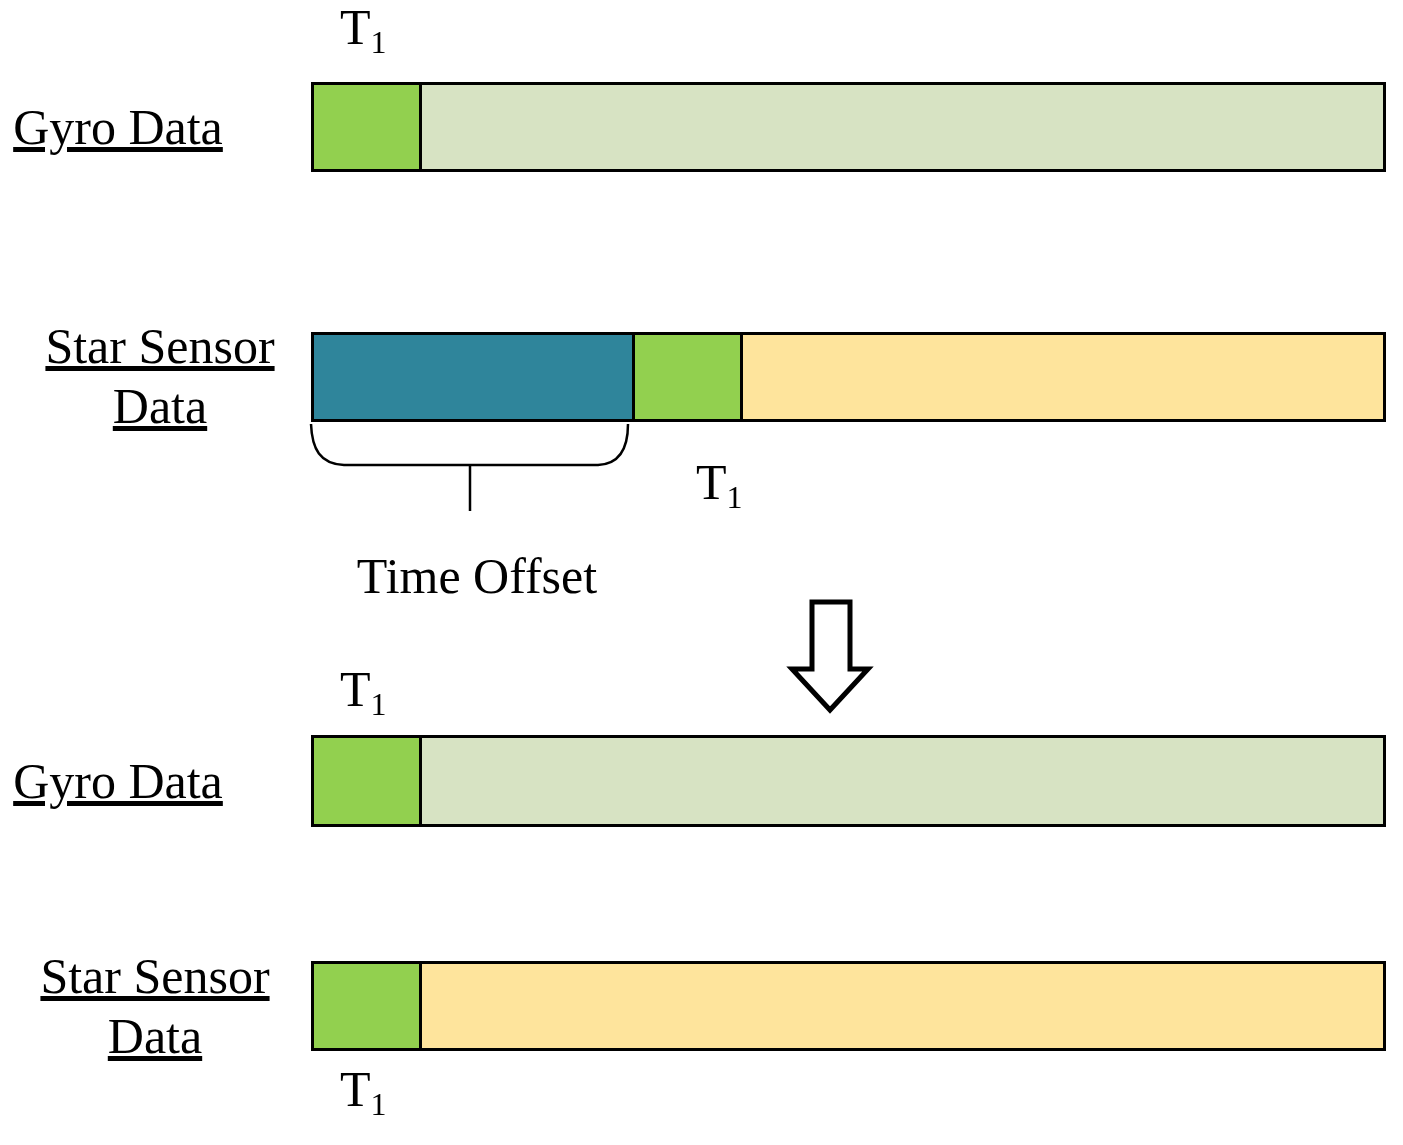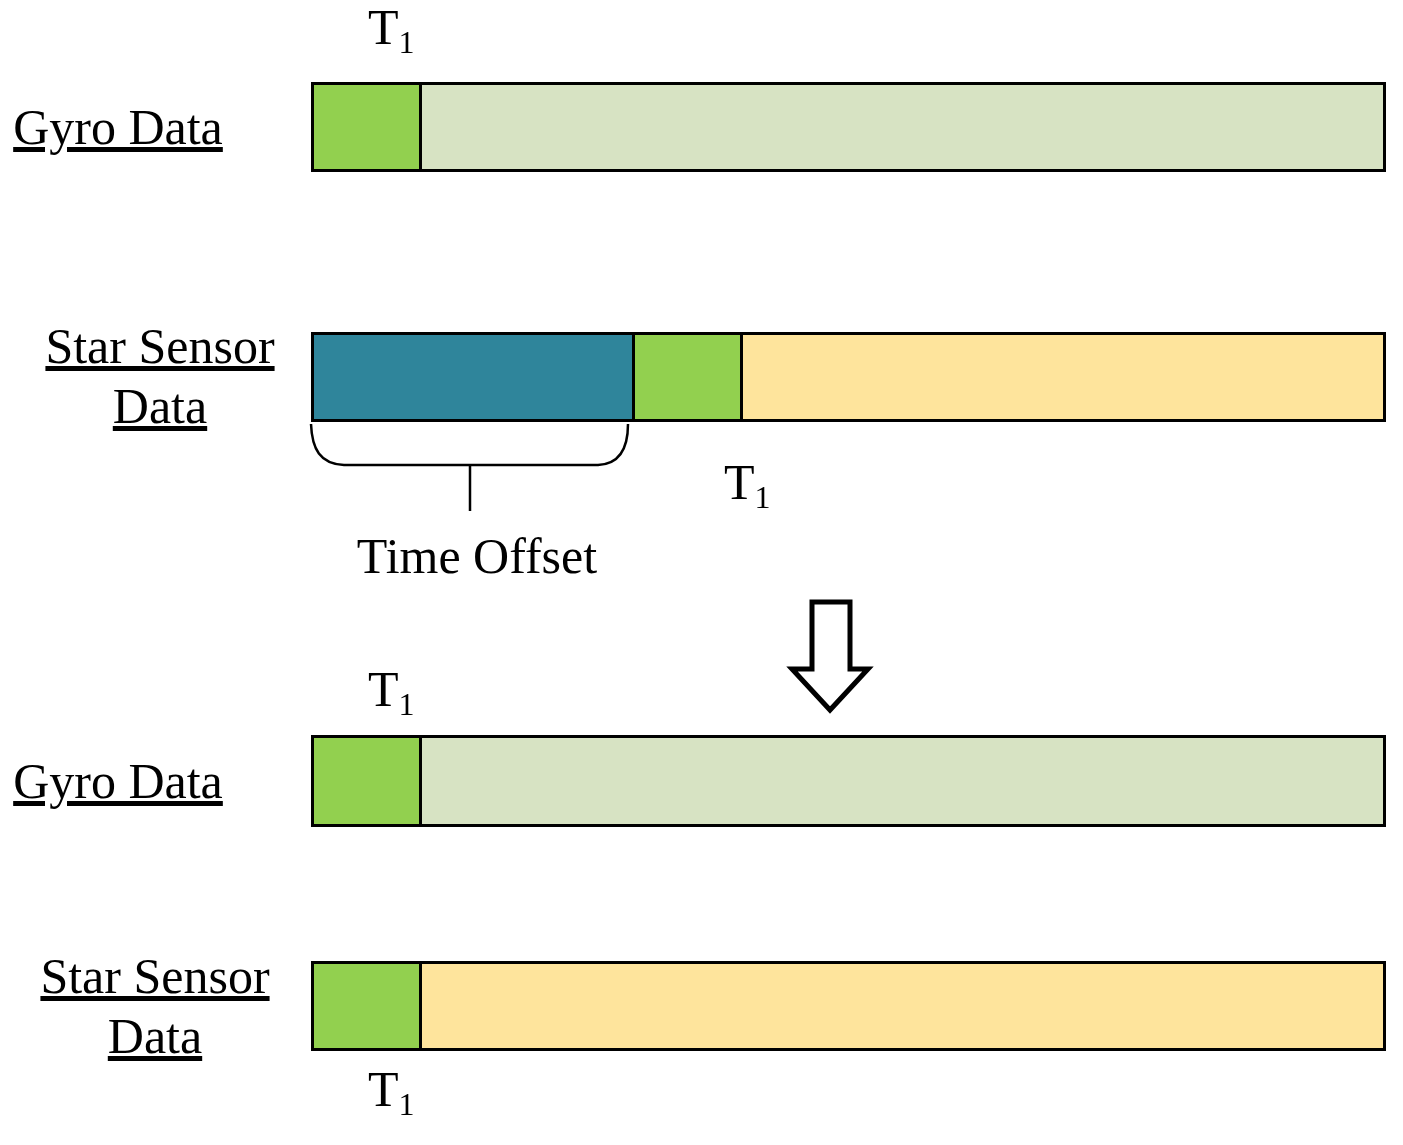--- a/index.html
+++ b/index.html
@@ -27,29 +27,30 @@
   .w-rest{flex:1 1 auto;}
   .row-label{
     position:absolute;
     font-size:50px;line-height:1.2;
     text-align:center;white-space:nowrap;
     transform:translate(-50%,-50%);
     text-decoration:underline;
   }
   .t1{
     position:absolute;
-    font-size:50px;line-height:1;white-space:nowrap;margin-left:28px;
+    font-size:50px;line-height:1;white-space:nowrap;
   }
   .t1 sub{
     font-size:32px;line-height:0;vertical-align:-9px;
   }
   .annot{
     position:absolute;
     font-size:50px;line-height:1;white-space:nowrap;
     transform:translate(-50%,-50%);
+    margin-top:20px;
   }
   svg.overlay{position:absolute;left:0;top:0;width:1403px;height:1145px;}
 </style>
 </head>
 <body>
 
 <div class="t1" style="left:340px;top:2px;"><span>T</span><sub>1</sub></div>
 
 <div class="row-label" style="left:118px;top:127px;">Gyro Data</div>
 

